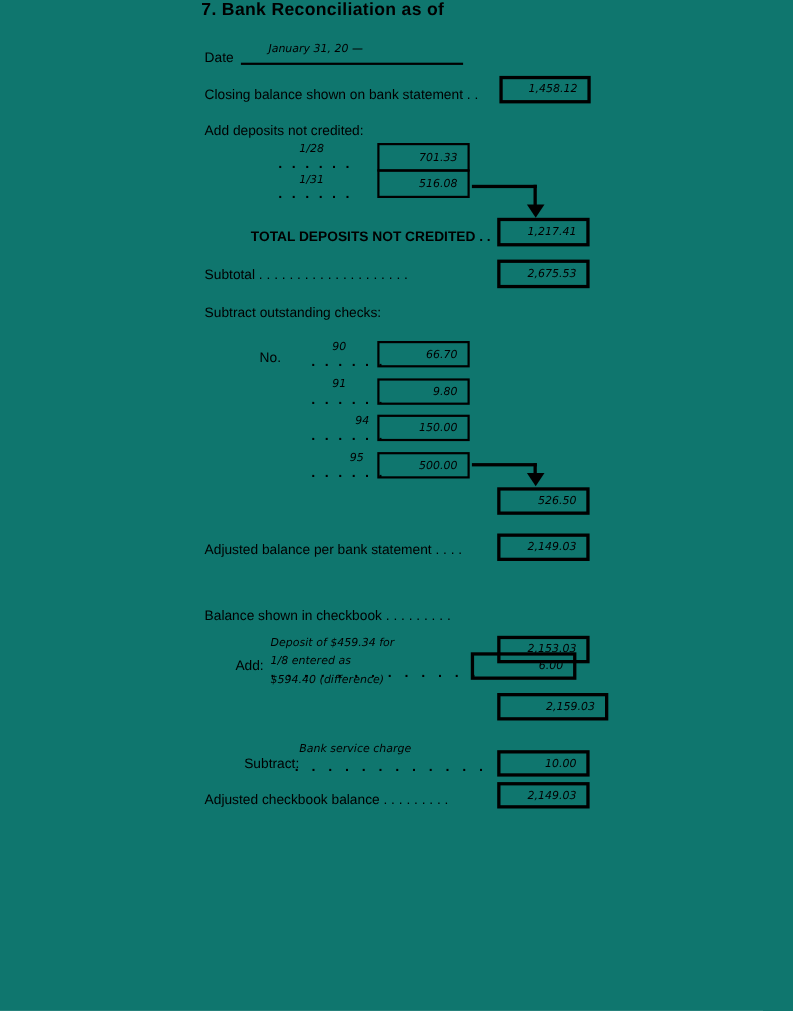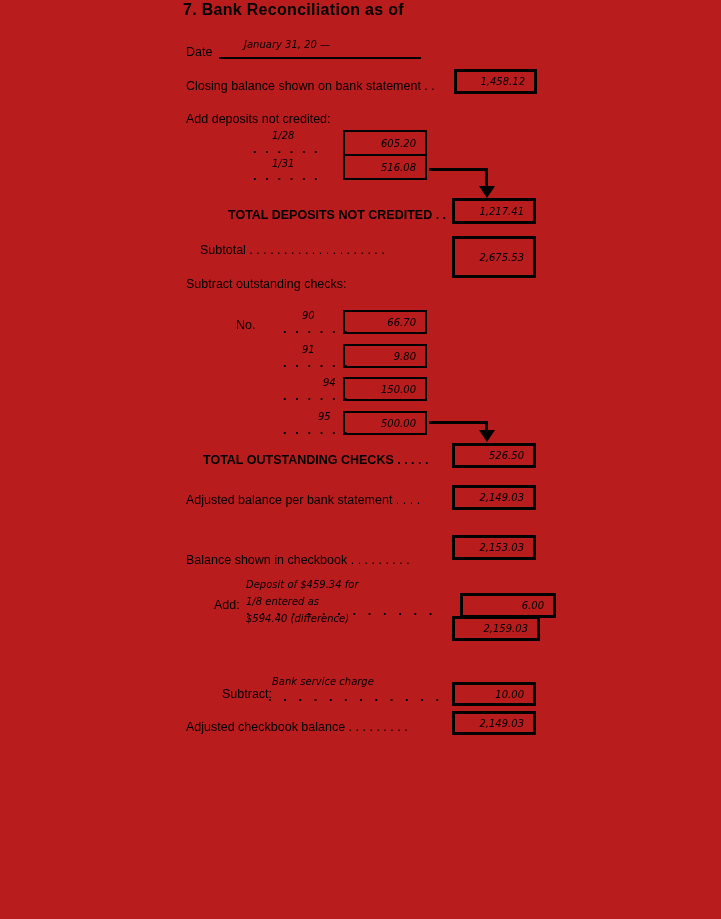--- a/index.html
+++ b/index.html
@@ -1,21 +1,21 @@
 <!DOCTYPE html>
 <html><head>
 <meta charset="utf-8">
 <style>
   * { box-sizing: border-box; }
   html, body { margin: 0; padding: 0; background: #ffffff; }
   .page {
     position: relative;
     width: 721px;
     height: 919px;
-    background: #b91c1c;
+    background: #0f766e;
     color: #000000;
     font-family: "Liberation Sans", sans-serif;
     overflow: hidden;
   }
   .abs { position: absolute; white-space: nowrap; }
   .title {
     font-size: 16px;
     font-weight: 700;
     letter-spacing: 0.3px;
   }
@@ -68,40 +68,40 @@
   <div class="abs lbl" style="left:186px; top:79px;">Closing balance shown on bank statement . .</div>
   <div class="vbox" style="left:454px; top:69px; width:83px; height:25px;">
     <span class="hand">1,458.12</span>
   </div>
 
   <div class="abs lbl" style="left:186px; top:112px;">Add deposits not credited:</div>
 
   <div class="abs dots" style="left:253px; top:141px;">. . . . . .</div>
   <div class="abs hand" style="left:272px; top:130px;">1/28</div>
   <div class="vbox thin" style="left:343px; top:130px; width:84px; height:26px;">
-    <span class="hand">605.20</span>
+    <span class="hand">701.33</span>
   </div>
 
   <div class="abs dots" style="left:253px; top:168px;">. . . . . .</div>
   <div class="abs hand" style="left:272px; top:158px;">1/31</div>
   <div class="vbox thin" style="left:343px; top:154px; width:84px; height:26px;">
     <span class="hand">516.08</span>
   </div>
 
   <div class="hline" style="left:429px; top:168px; width:59px;"></div>
   <div class="vline" style="left:485px; top:168px; height:20px;"></div>
   <div class="arrowhead" style="left:479px; top:186px;"></div>
 
   <div class="abs caps" style="left:228px; top:208px;">TOTAL DEPOSITS NOT CREDITED . .</div>
   <div class="vbox" style="left:452px; top:198px; width:84px; height:26px;padding-left:24px;">
     <span class="hand">1,217.41</span>
   </div>
 
-  <div class="abs lbl" style="left:200px; top:243px;">Subtotal . . . . . . . . . . . . . . . . . . . .</div>
-  <div class="vbox" style="left:452px; top:236px; width:84px; height:42px;">
+  <div class="abs lbl" style="left:186px; top:243px;">Subtotal . . . . . . . . . . . . . . . . . . . .</div>
+  <div class="vbox" style="left:452px; top:236px; width:84px; height:26px;">
     <span class="hand">2,675.53</span>
   </div>
 
   <div class="abs lbl" style="left:186px; top:277px;">Subtract outstanding checks:</div>
   <div class="abs lbl" style="left:236px; top:318px;">No.</div>
 
   <div class="abs dots" style="left:283px; top:321px;">. . . . . .</div>
   <div class="abs hand" style="left:302px; top:310px;">90</div>
   <div class="vbox thin" style="left:343px; top:310px; width:84px; height:24px;">
     <span class="hand">66.70</span>
@@ -122,44 +122,43 @@
   <div class="abs dots" style="left:283px; top:422px;">. . . . . .</div>
   <div class="abs hand" style="left:318px; top:411px;">95</div>
   <div class="vbox thin" style="left:343px; top:411px; width:84px; height:24px;">
     <span class="hand">500.00</span>
   </div>
 
   <div class="hline" style="left:429px; top:421px; width:59px;"></div>
   <div class="vline" style="left:485px; top:421px; height:12px;"></div>
   <div class="arrowhead" style="left:479px; top:430px;"></div>
 
-  <div class="abs caps" style="left:203px; top:453px;">TOTAL OUTSTANDING CHECKS . . . . .</div>
   <div class="vbox" style="left:452px; top:443px; width:84px; height:25px;">
     <span class="hand">526.50</span>
   </div>
 
   <div class="abs lbl" style="left:186px; top:493px;">Adjusted balance per bank statement  . . . .</div>
   <div class="vbox" style="left:452px; top:485px; width:84px; height:25px;">
     <span class="hand">2,149.03</span>
   </div>
 
   <div class="abs lbl" style="left:186px; top:553px;">Balance shown in checkbook . . . . . . . . .</div>
-  <div class="vbox" style="left:452px; top:535px; width:84px; height:25px;padding-left:36px;">
+  <div class="vbox" style="left:452px; top:578px; width:84px; height:25px;padding-left:36px;">
     <span class="hand">2,153.03</span>
   </div>
 
   <div class="abs lbl" style="left:214px; top:598px;">Add:</div>
   <div class="abs hand" style="left:246px; top:579px;">Deposit of $459.34 for</div>
   <div class="abs hand" style="left:246px; top:596px;">1/8 entered as</div>
   <div class="abs dots wide" style="left:246px; top:603px;">. . . . . . . . . . . . .</div>
   <div class="abs hand" style="left:246px; top:613px;">$594.40 (difference)</div>
-  <div class="vbox" style="left:460px; top:593px; width:96px; height:25px;">
+  <div class="vbox" style="left:428px; top:593px; width:96px; height:25px;">
     <span class="hand">6.00</span>
   </div>
-  <div class="vbox" style="left:452px; top:616px; width:88px; height:25px;">
+  <div class="vbox" style="left:452px; top:630px; width:101px; height:25px;">
     <span class="hand">2,159.03</span>
   </div>
 
   <div class="abs lbl" style="left:222px; top:687px;">Subtract:</div>
   <div class="abs hand" style="left:272px; top:676px;">Bank service charge</div>
   <div class="abs dots wide" style="left:268px; top:689px;">. . . . . . . . . . . .</div>
   <div class="vbox" style="left:452px; top:682px; width:84px; height:24px;">
     <span class="hand">10.00</span>
   </div>
 

